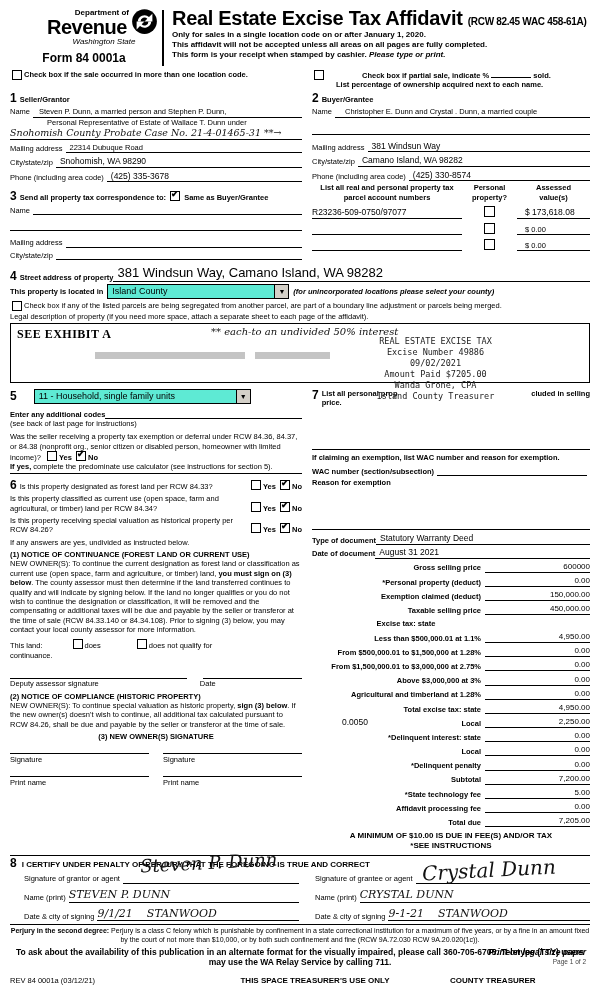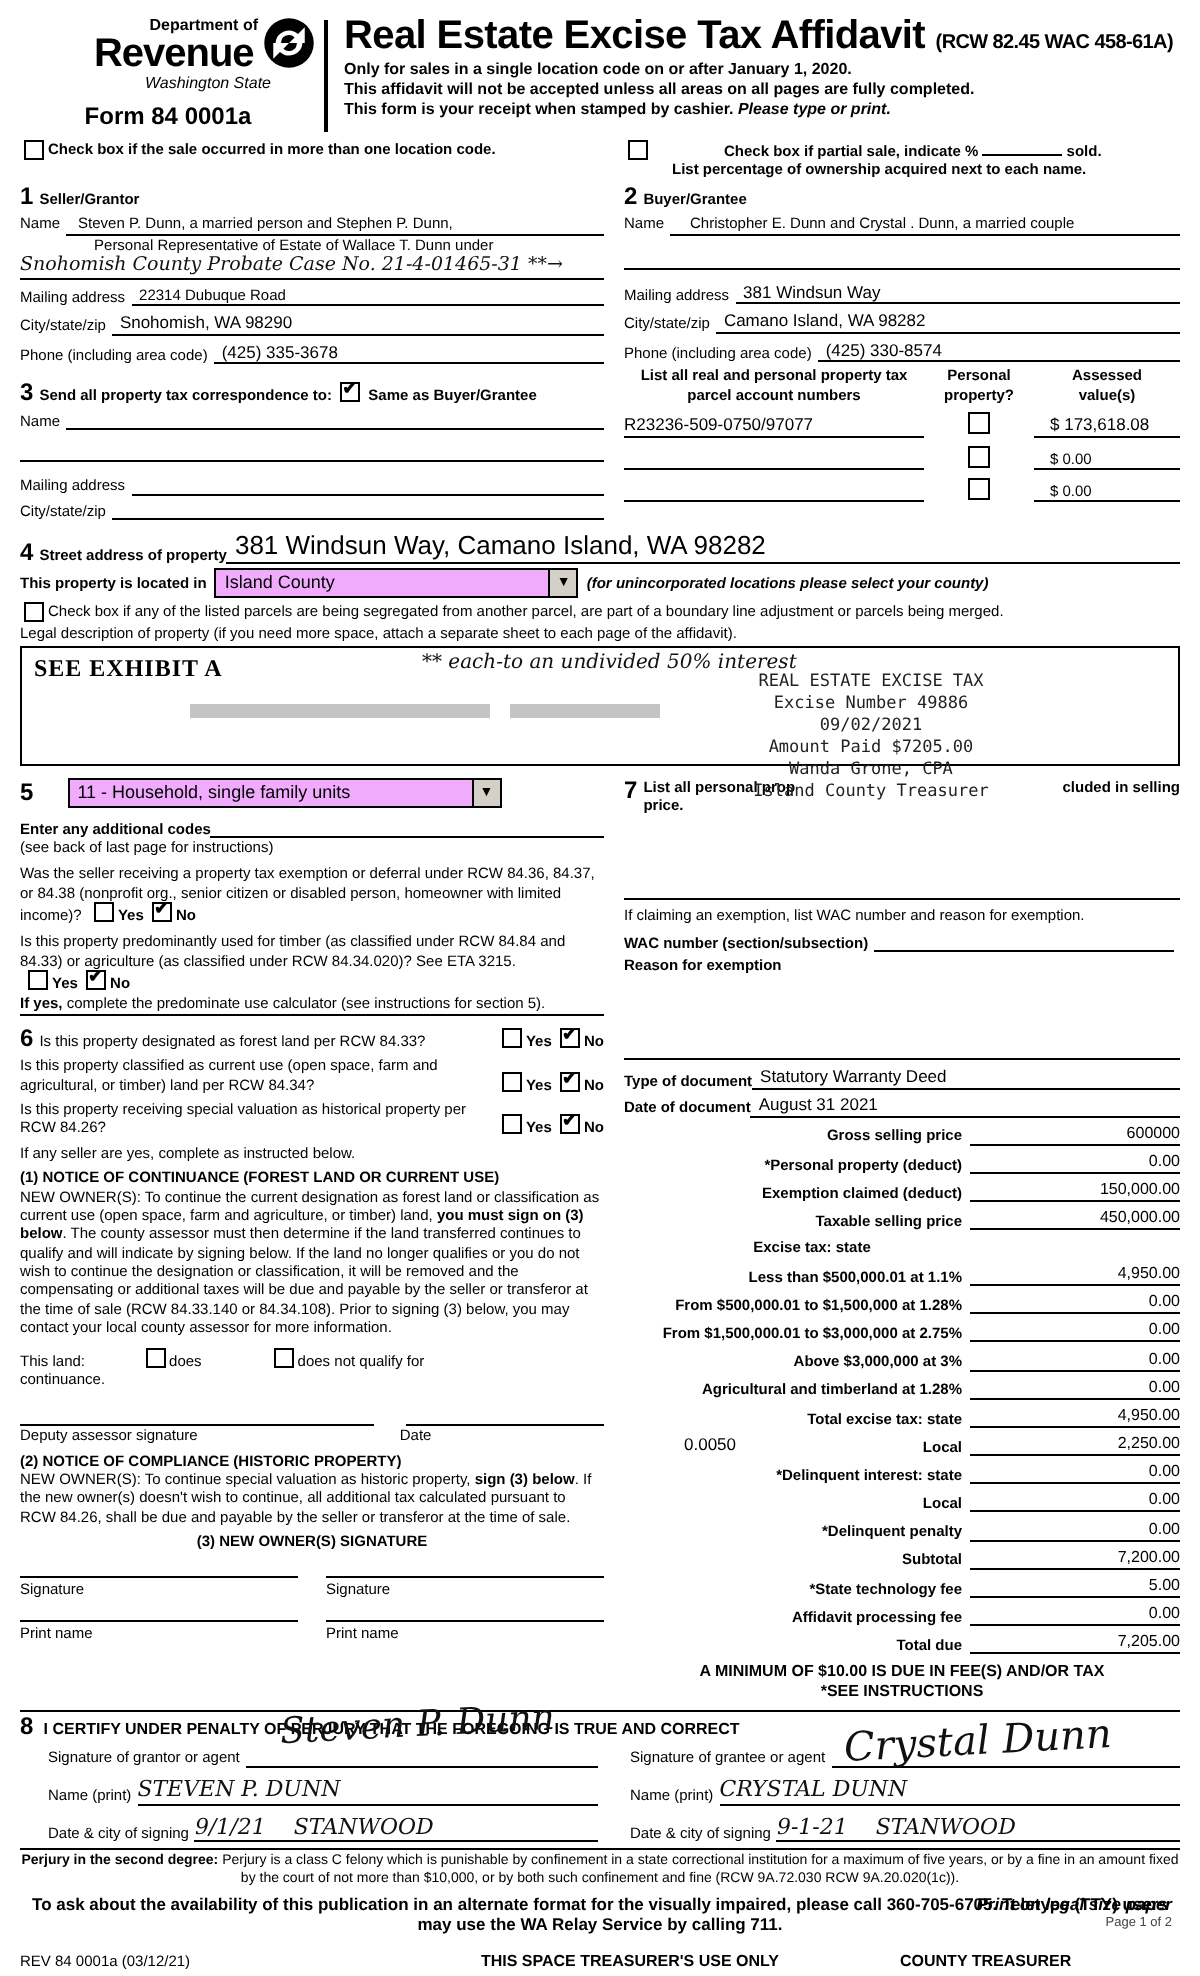--- a/index.html
+++ b/index.html
@@ -10,21 +10,21 @@
   .ital{font-style:italic;}
   .nowrap{white-space:nowrap;}
   .row{display:flex;align-items:flex-end;}
   .fill{flex:1;border-bottom:1px solid #000;min-height:8px;}
   .ul{border-bottom:1px solid #000;}
   .secnum{font-weight:bold;font-size:12px;margin-right:3px;line-height:1;}
   .cb{display:inline-block;width:8px;height:8px;border:1.2px solid #000;position:relative;
       vertical-align:-1px;margin:0 2px;flex:none;}
   .cb.checked::after{content:"✔";position:absolute;top:-3px;left:0px;font-size:9px;font-weight:bold;}
   .hand{font-family:"DejaVu Serif",serif;font-style:italic;color:#111;}
-  .dd{display:inline-flex;border:1.4px solid #000;background:#f0abfc;align-items:stretch;height:13px;}
+  .dd{display:inline-flex;border:1.4px solid #000;background:#5eead4;align-items:stretch;height:13px;}
   .dd .ddval{padding:1px 5px 0 4px;font-size:9px;}
   .dd .ddbtn{width:13px;background:#d4d0c8;border-left:1px solid #000;text-align:center;
              font-size:7px;line-height:13px;}
   
   .hdr{display:flex;}
   .logo{width:148px;text-align:center;flex:none;}
   .logo .dept{font-size:8px;font-weight:bold;margin-left:30px;}
   .logo .rev{font-size:20px;font-weight:bold;letter-spacing:-0.5px;line-height:0.9;}
   .logo .wa{font-size:8px;font-style:italic;margin-left:40px;}
   .logo .formno{font-size:12px;font-weight:bold;margin-top:4px;}
@@ -286,46 +286,40 @@
         <span class="bold nowrap">Enter any additional codes</span>
         <span class="fill"></span>
       </div>
       <div>(see back of last page for instructions)</div>
       <div class="qline" style="margin-top:4px;">
         <p><span>Was the seller receiving a property tax exemption or deferral under RCW 84.36, 84.37, or 84.38 (nonprofit org., senior citizen or disabled person, homeowner with limited income)?</span>
           <span class="yn"><span class="cb"></span><span>Yes</span>
           <span class="cb checked"></span><span>No</span></span>
         </p>
       </div>
-      <div class="qline" style="margin-top:4px;">
-        <p><span>Is this property predominantly used for timber (as classified under RCW 84.84 and 84.33) or agriculture (as classified under RCW 84.34.020)? See ETA 3215.</span>
-          <span class="yn"><span class="cb"></span><span>Yes</span>
-          <span class="cb checked"></span><span>No</span></span>
-        </p>
-      </div>
       <div class="ul" style="padding-bottom:1px;">
         <span class="bold">If yes,</span><span> complete the predominate use calculator (see instructions for section 5).</span>
       </div>
 
       <div class="qline" style="margin-top:5px;">
         <p><span class="secnum">6</span><span>Is this property designated as forest land per RCW 84.33?</span></p>
         <span class="yn"><span class="cb"></span><span>Yes</span>
         <span class="cb checked"></span><span>No</span></span>
       </div>
       <div class="qline">
         <p>Is this property classified as current use (open space, farm and agricultural, or timber) land per RCW 84.34?</p>
         <span class="yn"><span class="cb"></span><span>Yes</span>
         <span class="cb checked"></span><span>No</span></span>
       </div>
       <div class="qline" style="margin-top:3px;">
         <p>Is this property receiving special valuation as historical property per RCW 84.26?</p>
         <span class="yn"><span class="cb"></span><span>Yes</span>
         <span class="cb checked"></span><span>No</span></span>
       </div>
-      <div style="margin-top:3px;">If any seller are yes, complete as instructed below.</div>
+      <div style="margin-top:3px;">If any answers are yes, undivided as instructed below.</div>
       <div class="ntitle">(1) NOTICE OF CONTINUANCE (FOREST LAND OR CURRENT USE)</div>
       <div>
         <span>NEW OWNER(S): To continue the current designation as forest land or classification as current use (open space, farm and agriculture, or timber) land, </span><span class="bold">you must sign on (3) below</span><span>. The county assessor must then determine if the land transferred continues to qualify and will indicate by signing below. If the land no longer qualifies or you do not wish to continue the designation or classification, it will be removed and the compensating or additional taxes will be due and payable by the seller or transferor at the time of sale (RCW 84.33.140 or 84.34.108). Prior to signing (3) below, you may contact your local county assessor for more information.</span>
       </div>
       <div class="row" style="margin-top:5px;">
         <span>This land:</span>
         <span style="margin-left:28px;"><span class="cb"></span><span>does</span></span>
         <span style="margin-left:34px;"><span class="cb"></span><span>does not qualify for</span></span>
       </div>
       <div>continuance.</div>
@@ -351,21 +345,21 @@
         <div class="half"><span>Print name</span></div>
       </div>
     </div>
 
     <div class="rcol">
       <div class="row" style="align-items:flex-start;">
         <span class="secnum">7</span>
         <span class="bold" style="width:78px;"><span>List all personal prop</span><br><span>price.</span></span>
         <span class="bold" style="margin-left:auto;">cluded in selling</span>
       </div>
-      <div style="border-top:1px solid #000;margin-top:42px;padding-top:3px;">If claiming an exemption, list WAC number and reason for exemption.</div>
+      <div style="border-top:1px solid #000;margin-top:42px;padding-top:3px;font-weight:bold;">If claiming an exemption, list WAC number and reason for exemption.</div>
       <div class="row" style="margin-top:4px;">
         <span class="bold nowrap">WAC number (section/subsection)</span>
         <span class="fill" style="max-width:150px;margin-left:3px;"></span>
       </div>
       <div class="bold" style="margin-top:2px;">Reason for exemption</div>
 
       <div style="border-top:1px solid #000;margin-top:42px;"></div>
       <div class="row" style="margin-top:3px;">
         <span class="bold nowrap">Type of document</span>
         <span class="fill" style="padding-left:4px;font-size:8.5px;">Statutory Warranty Deed</span>

